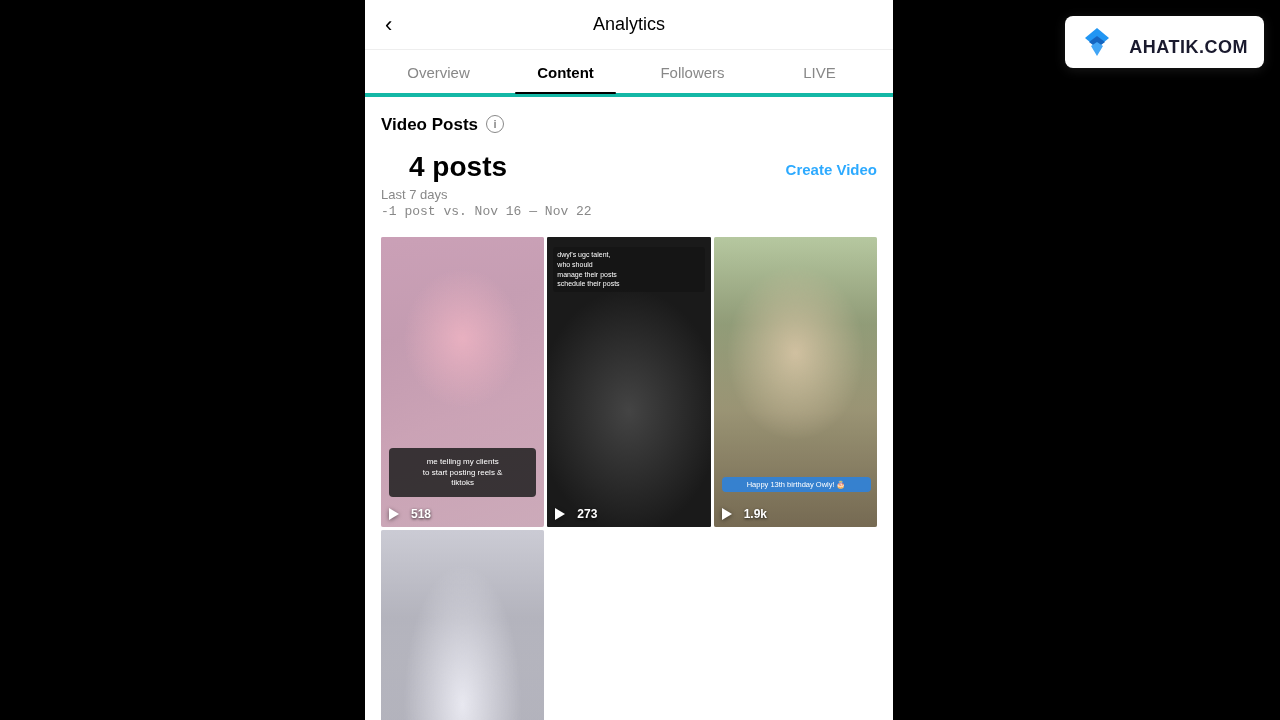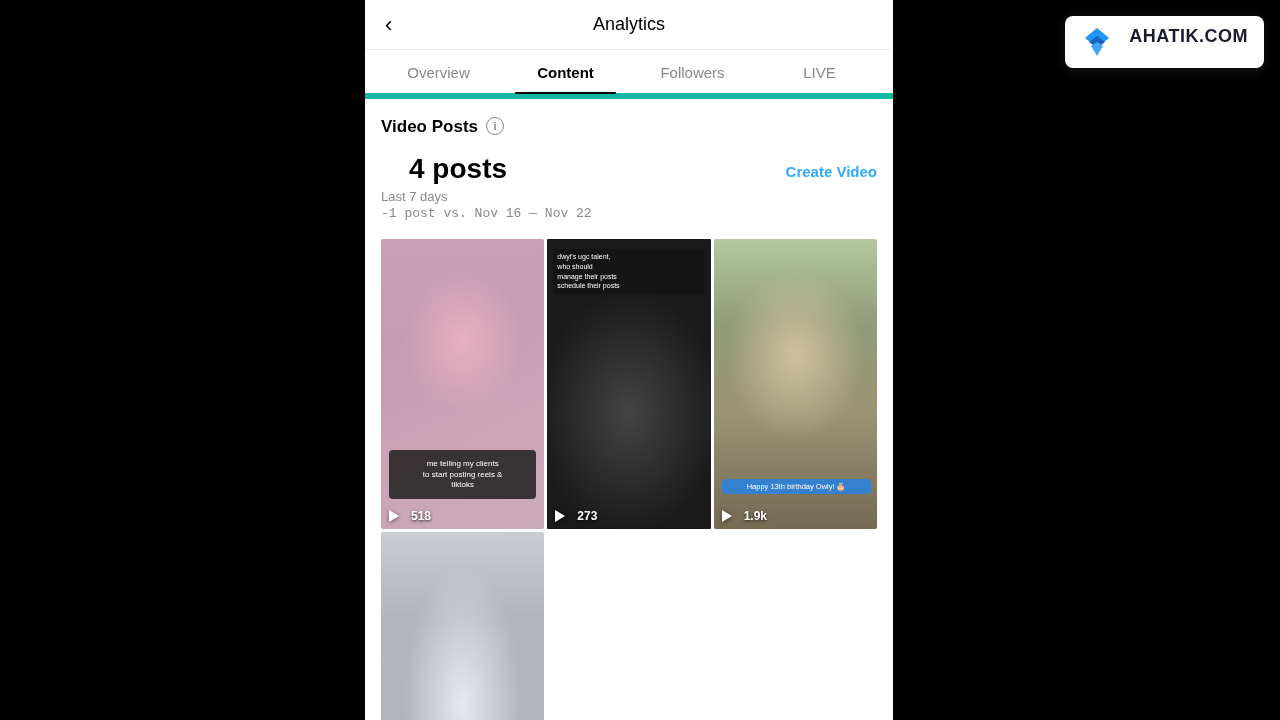--- a/index.html
+++ b/index.html
@@ -60,21 +60,21 @@
 
     .header-title {
       font-size: 18px;
       font-weight: 400;
       color: #000;
     }
 
     
     .tabs {
       display: flex;
-      border-bottom: 6px solid #14b8a6;
+      border-bottom: 4px solid #14b8a6;
       padding: 0 10px;
     }
 
     .tab {
       flex: 1;
       text-align: center;
       padding: 14px 6px 12px;
       font-size: 15px;
       color: #888;
       cursor: pointer;
@@ -305,21 +305,21 @@
       border-left: 10px solid #fff;
       filter: drop-shadow(0 1px 2px rgba(0,0,0,0.5));
     }
 
     
     .ahatik-badge {
       background: #fff;
       border-radius: 8px;
       padding: 10px 16px;
       display: flex;
-      align-items: flex-start;
+      align-items: flex-end;
       gap: 16px;
       box-shadow: 0 2px 12px rgba(255,255,255,0.1);
     }
 
     .ahatik-logo {
       width: 32px;
       height: 32px;
     }
 
     .ahatik-text {

